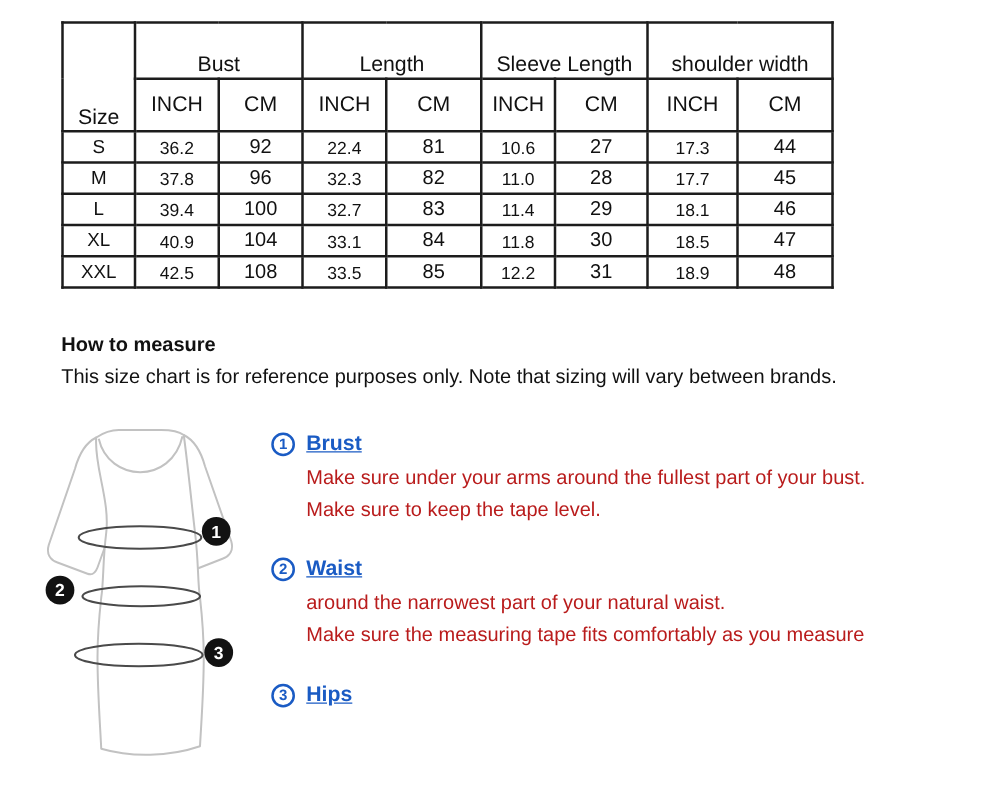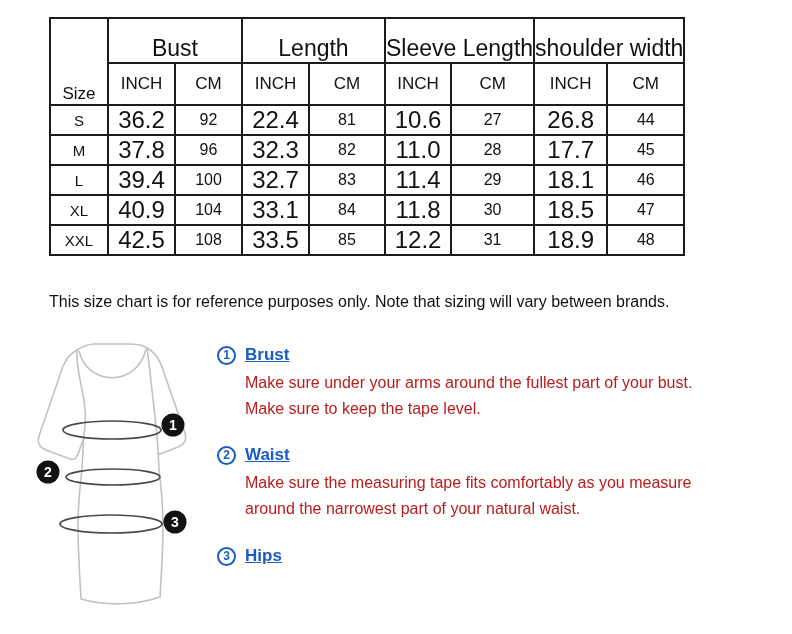--- a/index.html
+++ b/index.html
@@ -39,26 +39,26 @@
   .cell-size-head {
     vertical-align: bottom;
     font-weight: bold;
     font-size: 17px;
     padding-bottom: 3px;
     margin-top: 20px;
   }
   .cell-group {
     vertical-align: bottom;
     font-weight: bold;
-    font-size: 23px;
+    font-size: 17px;
     padding-bottom: 3px;
   }
   .cell-unit { font-size: 17px; }
   .cell-sizeval { font-weight: bold; font-size: 15px; }
-  .cell-inch { font-size: 24px; }
+  .cell-inch { font-size: 14px; }
   .cell-cm   { font-size: 16px; }
 
   
   .htm-title {
     position: absolute;
     left: 49px;
     top: 268px;
     font-size: 16px;
     font-weight: bold;
   }
@@ -153,21 +153,21 @@
       <th class="cell-unit">CM</th>
     </tr>
     <tr class="row-data">
       <td class="cell-sizeval">S</td>
       <td class="cell-inch">36.2</td>
       <td class="cell-cm">92</td>
       <td class="cell-inch">22.4</td>
       <td class="cell-cm">81</td>
       <td class="cell-inch">10.6</td>
       <td class="cell-cm">27</td>
-      <td class="cell-inch">26.8</td>
+      <td class="cell-inch">17.3</td>
       <td class="cell-cm">44</td>
     </tr>
     <tr class="row-data">
       <td class="cell-sizeval">M</td>
       <td class="cell-inch">37.8</td>
       <td class="cell-cm">96</td>
       <td class="cell-inch">32.3</td>
       <td class="cell-cm">82</td>
       <td class="cell-inch">11.0</td>
       <td class="cell-cm">28</td>
@@ -203,20 +203,21 @@
       <td class="cell-inch">33.5</td>
       <td class="cell-cm">85</td>
       <td class="cell-inch">12.2</td>
       <td class="cell-cm">31</td>
       <td class="cell-inch">18.9</td>
       <td class="cell-cm">48</td>
     </tr>
   </tbody>
     </table>
 
+  <div class="htm-title">How to measure</div>
   <div class="htm-subtitle">This size chart is for reference purposes only. Note that sizing will vary between brands.</div>
 
   <div class="dress-wrap">
     <svg width="170" height="278" viewBox="0 0 170 278" xmlns="http://www.w3.org/2000/svg">
       <g fill="#ffffff" stroke="#c2c2c2" stroke-width="1.6" stroke-linejoin="round">
 
         <path d="M52,12 C44,16 38,26 35,37 L14,98 C12,105 15,110 21,112 L45,121 C49,122.5 51.5,120 53,116 L66,80 Z"></path>
 
         <path d="M122,10 C130,14 136,24 139,35 L160,95 C162,102 159,107 153,109 L130,118 C126,119.5 123.5,117 122,113 L108,78 Z"></path>
 
@@ -252,22 +253,22 @@
       <div>Make sure to keep the tape level.</div>
     </div>
   </div>
 
   <div class="section sec-2">
     <div class="section-head">
       <span class="num-circle">2</span>
       <span class="section-label">Waist</span>
     </div>
     <div class="section-body">
+      <div>around the narrowest part of your natural waist.</div>
       <div>Make sure the measuring tape fits comfortably as you measure</div>
-      <div>around the narrowest part of your natural waist.</div>
     </div>
   </div>
 
   <div class="section sec-3">
     <div class="section-head">
       <span class="num-circle">3</span>
       <span class="section-label">Hips</span>
     </div>
   </div>
 

